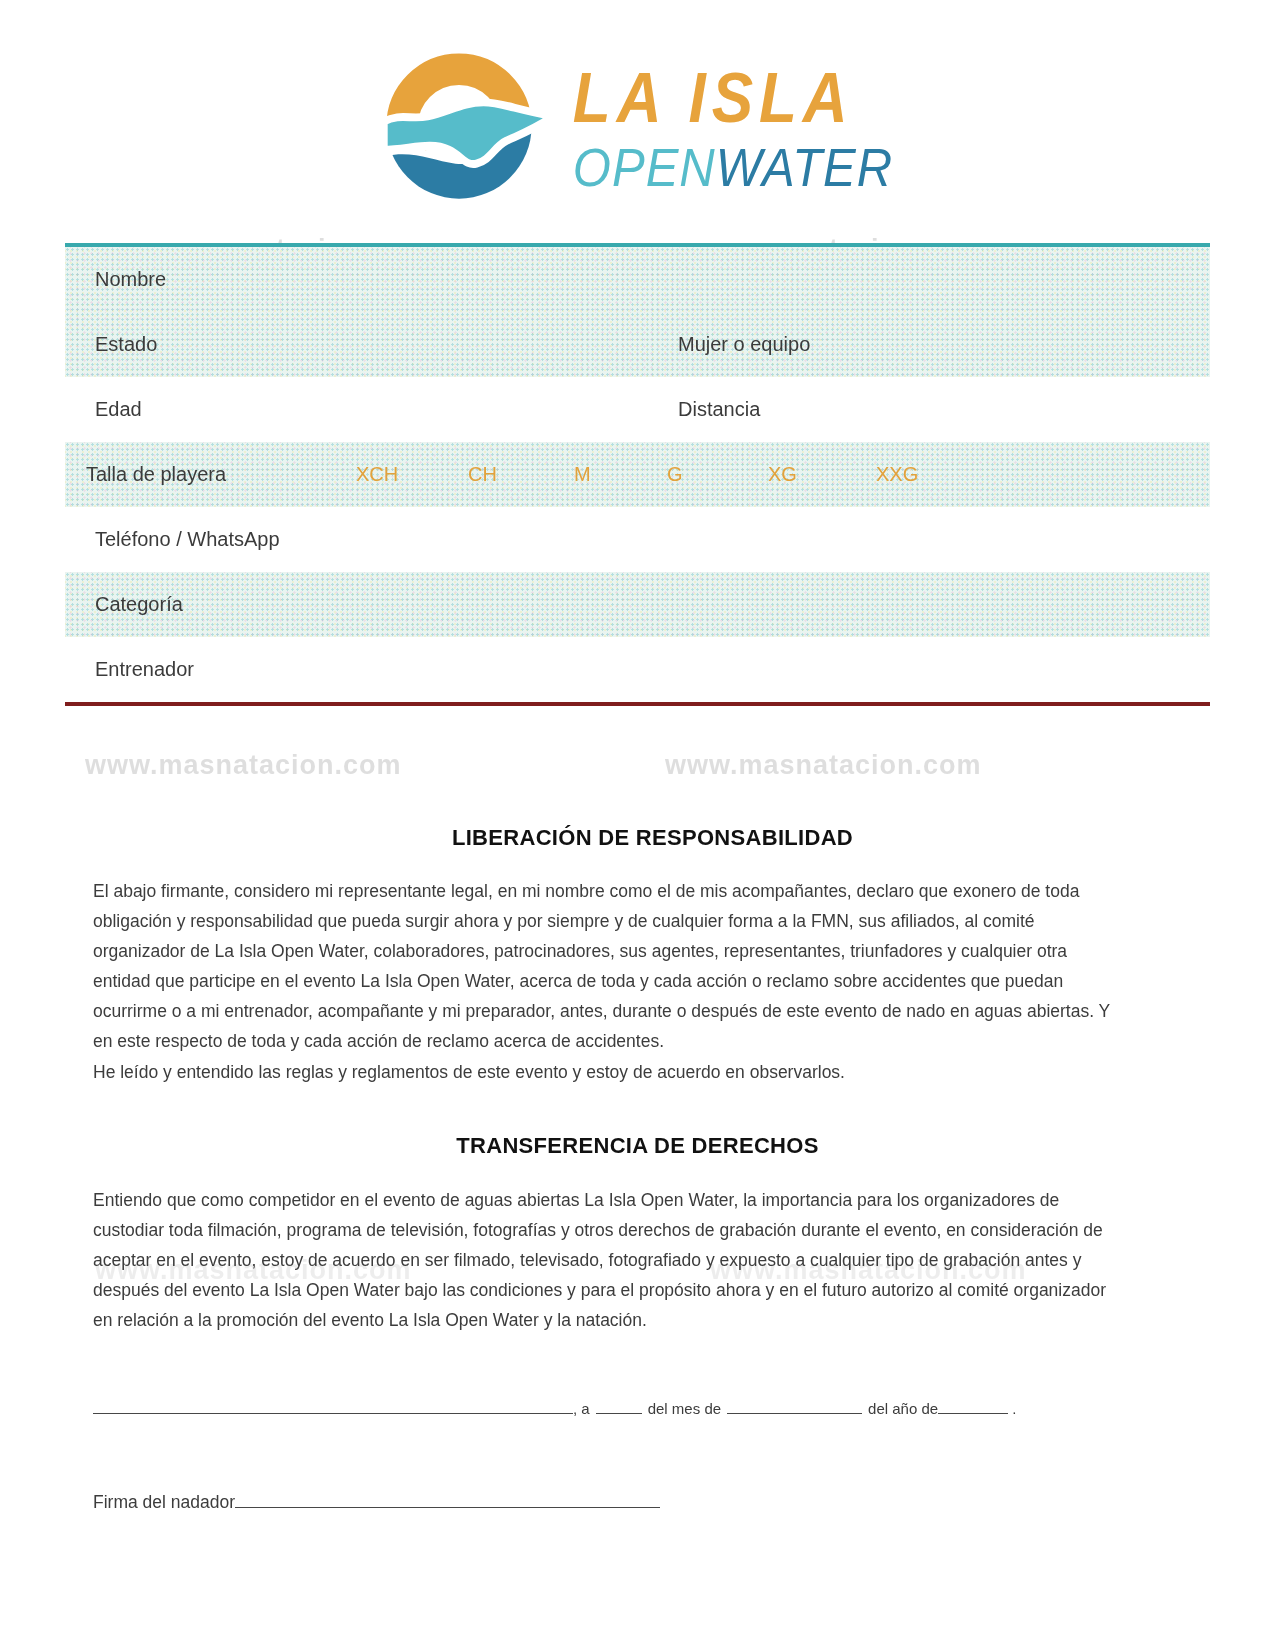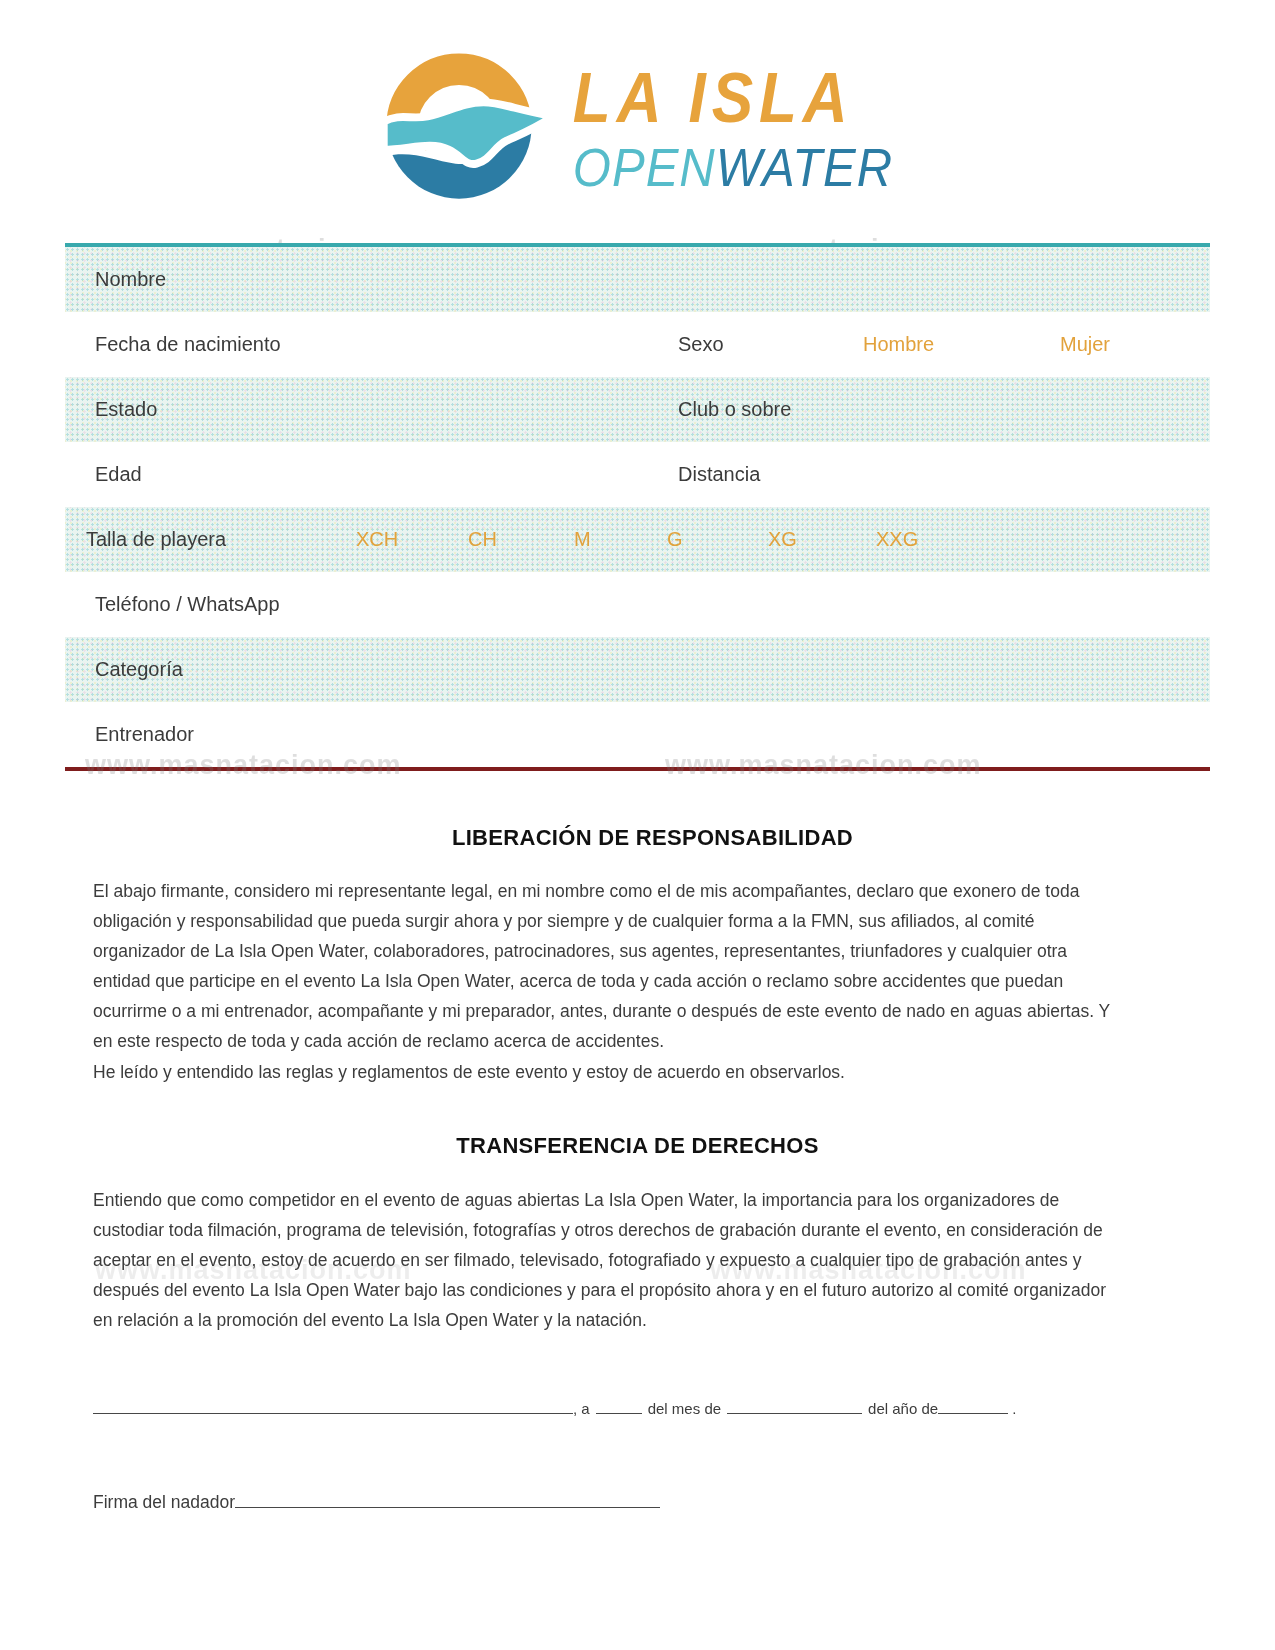--- a/index.html
+++ b/index.html
@@ -124,30 +124,24 @@
       <div class="brand-sub"><span style="color:#56BCCA;">OPEN</span><span style="color:#2C7CA4;">WATER</span></div>
     </div>
   </div>
 
   <div class="ftable">
 
     <div class="frow shaded cols-2">
       <span>Nombre</span>
     </div>
 
-    <div class="frow cols-sex">
-      <span>Fecha de nacimiento</span>
-      <span>Sexo</span>
-      <span class="opt">Hombre</span>
-      <span class="opt">Mujer</span>
-    </div>
 
     <div class="frow shaded cols-2">
       <span>Estado</span>
-      <span>Club o sobre</span>
+      <span>Mujer o equipo</span>
     </div>
 
     <div class="frow cols-2">
       <span>Edad</span>
       <span>Distancia</span>
     </div>
 
     <div class="frow shaded cols-size">
       <span>Talla de playera</span>
       <span class="opt">XCH</span>

